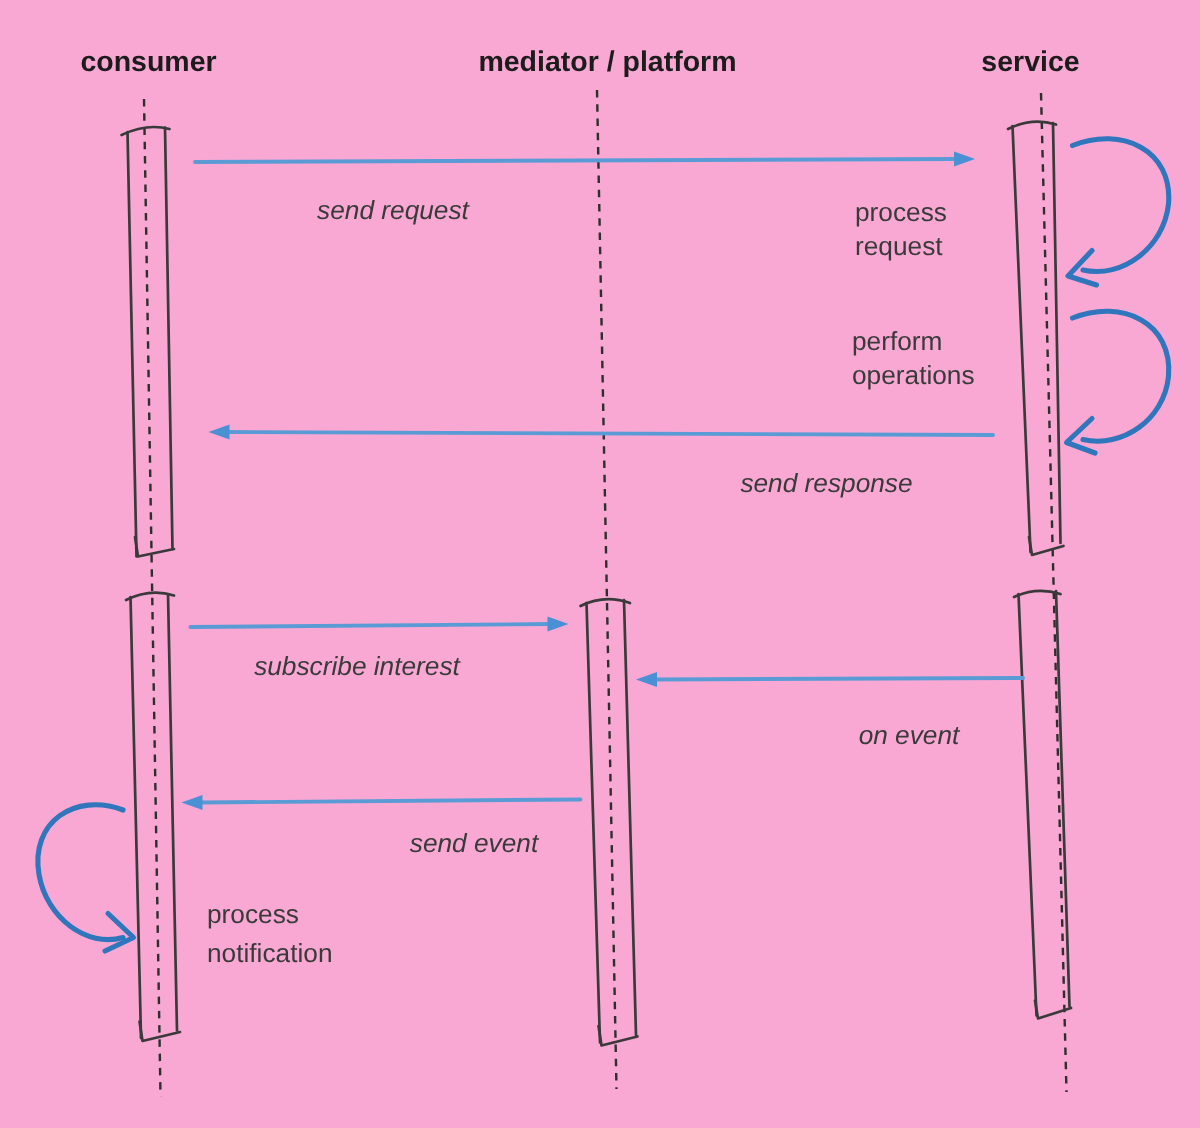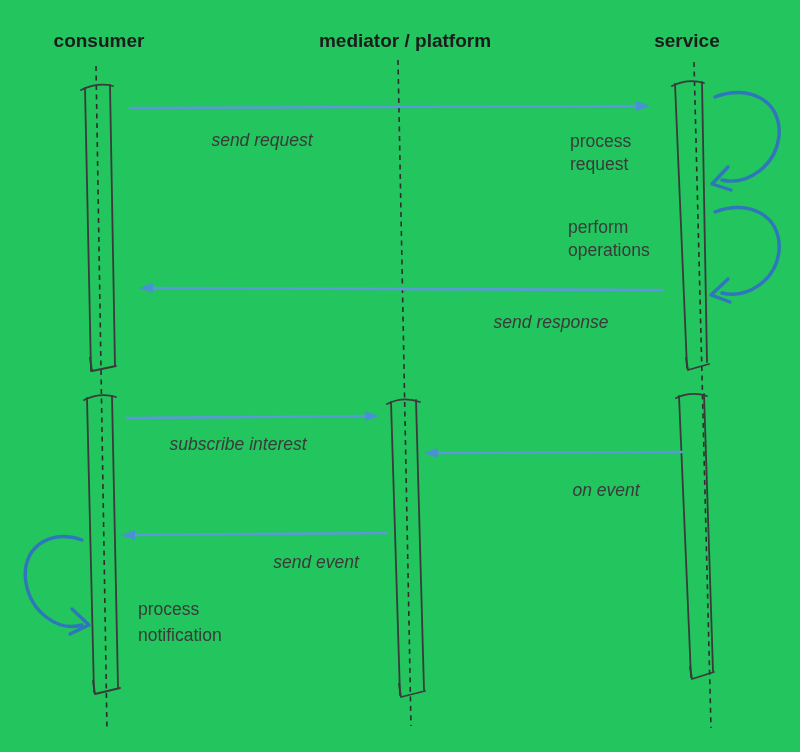--- a/index.html
+++ b/index.html
@@ -8,21 +8,21 @@
     width: 800px;
     height: 752px;
     background: #eeedeb;
     font-family: "Liberation Sans", sans-serif;
     overflow: hidden;
   }
   .stage {
     position: relative;
     width: 800px;
     height: 752px;
-    background: #22c55e;
+    background: #f9a8d4;
   }
   svg { display: block; }
 
   .lifeline {
     stroke: #2e2e2e;
     stroke-width: 1.6;
     stroke-dasharray: 5 4.5;
     fill: none;
   }
   .activation {

